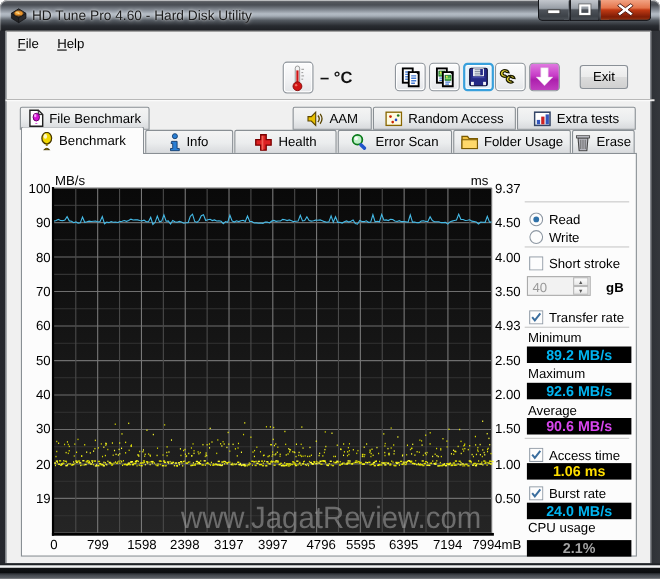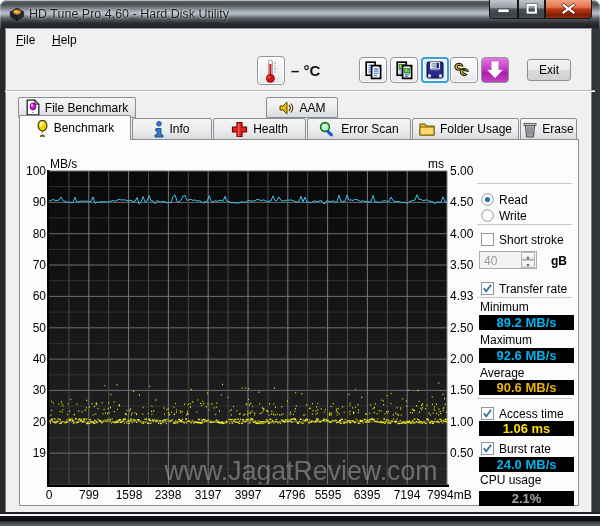--- a/index.html
+++ b/index.html
@@ -181,20 +181,39 @@
         <path d="M5.6 13.8 q1.4 -1.7 2.8 0 z" fill="#d414d4"></path>
       </svg>
       <span>File Benchmark</span>
     </div>
     <div class="tab" style="left:266px;top:97px;width:72px;height:21px">
       <svg width="16" height="16" viewBox="0 0 16 16">
         <path d="M2 6 h3 l4 -4 v12 l-4 -4 h-3 z" fill="#e8c000" stroke="#5a4500" stroke-width="1"></path>
         <path d="M11 5 q2.5 3 0 6 M13 3.5 q3.5 4.5 0 9" stroke="#5a4500" stroke-width="1.2" fill="none"></path>
       </svg>
       <span>AAM</span>
+    </div>
+    <div class="tab" style="left:339px;top:97px;width:130px;height:21px">
+      <svg width="16" height="16" viewBox="0 0 16 16">
+        <rect x="1" y="2" width="14" height="12" fill="#fffbe0" stroke="#886600" stroke-width="1.2"></rect>
+        <circle cx="5" cy="6" r="1.2" fill="#cc2200"></circle>
+        <circle cx="10" cy="9" r="1.2" fill="#2244cc"></circle>
+        <circle cx="7" cy="11" r="1.2" fill="#cc2200"></circle>
+        <circle cx="12" cy="5" r="1.2" fill="#227722"></circle>
+      </svg>
+      <span>Random Access</span>
+    </div>
+    <div class="tab" style="left:470px;top:97px;width:108px;height:21px">
+      <svg width="16" height="16" viewBox="0 0 16 16">
+        <rect x="1" y="2" width="14" height="12" fill="#fff" stroke="#334466" stroke-width="1.4"></rect>
+        <rect x="3" y="9" width="3" height="4" fill="#3355bb"></rect>
+        <rect x="7" y="6" width="3" height="7" fill="#cc2222"></rect>
+        <rect x="11" y="4" width="3" height="9" fill="#3355bb"></rect>
+      </svg>
+      <span>Extra tests</span>
     </div>
     <div class="tab act" style="left:19px;top:115px;width:112px;height:25px">
       <svg width="13" height="17" viewBox="0 0 13 17">
         <ellipse cx="6.5" cy="5.6" rx="4.4" ry="5.2" fill="#f2d800" stroke="#4a3a00" stroke-width="1.2"></ellipse>
         <ellipse cx="5.2" cy="4.0" rx="1.6" ry="2.2" fill="#fff" opacity="0.8"></ellipse>
         <rect x="5.6" y="10.6" width="1.8" height="2" fill="#8a7400"></rect>
         <path d="M4.2 16.2 q2.3 -2.8 4.6 0 z" fill="#f2d800" stroke="#4a3a00" stroke-width="1"></path>
       </svg>
       <span>Benchmark</span>
     </div>
@@ -1014,41 +1033,41 @@
 <div class="al" style="right:554px;top:164px">100</div>
     <div class="al" style="right:554px;top:195px">90</div>
     <div class="al" style="right:554px;top:227px">80</div>
     <div class="al" style="right:554px;top:258px">70</div>
     <div class="al" style="right:554px;top:289px">60</div>
     <div class="al" style="right:554px;top:321px">50</div>
     <div class="al" style="right:554px;top:352px">40</div>
     <div class="al" style="right:554px;top:383px">30</div>
     <div class="al" style="right:554px;top:415px">20</div>
     <div class="al" style="right:554px;top:446px">19</div>
-    <div class="alr" style="left:450px;top:164px">5.00</div>
+    <div class="alr" style="left:450px;top:164px">9.37</div>
     <div class="alr" style="left:450px;top:195px">4.50</div>
     <div class="alr" style="left:450px;top:227px">4.00</div>
     <div class="alr" style="left:450px;top:258px">3.50</div>
     <div class="alr" style="left:450px;top:289px">4.93</div>
     <div class="alr" style="left:450px;top:321px">2.50</div>
     <div class="alr" style="left:450px;top:352px">2.00</div>
     <div class="alr" style="left:450px;top:383px">1.50</div>
     <div class="alr" style="left:450px;top:415px">1.00</div>
     <div class="alr" style="left:450px;top:446px">0.50</div>
     <div class="alx" style="left:29px;top:488px;width:40px">0</div>
     <div class="alx" style="left:69px;top:488px;width:40px">799</div>
     <div class="alx" style="left:109px;top:488px;width:40px">1598</div>
     <div class="alx" style="left:148px;top:488px;width:40px">2398</div>
     <div class="alx" style="left:188px;top:488px;width:40px">3197</div>
     <div class="alx" style="left:228px;top:488px;width:40px">3997</div>
     <div class="alx" style="left:272px;top:488px;width:40px">4796</div>
     <div class="alx" style="left:308px;top:488px;width:40px">5595</div>
     <div class="alx" style="left:347px;top:488px;width:40px">6395</div>
     <div class="alx" style="left:387px;top:488px;width:40px">7194</div>
-    <div class="alx" style="left:427px;top:488px;width:60px;text-align:left">7994mB</div>
+    <div class="alx" style="left:414px;top:488px;width:60px;text-align:right">7994mB</div>
 
 <div class="sep" style="top:183px"></div>
 <div class="ritem" style="top:193px">
       <svg width="13" height="13" viewBox="0 0 13 13" class="cbs">
         <circle cx="6.5" cy="6.5" r="5.8" fill="#fdfdfd" stroke="#8e98a3"></circle>
         <circle cx="6.5" cy="6.5" r="2.6" fill="#2f71a8"></circle>
       </svg>
       <span>Read</span>
     </div>
 <div class="ritem" style="top:209px">
@@ -1078,21 +1097,21 @@
         <path d="M2.8 6.2 L5.2 9.2 L10.2 2.8" stroke="#3b6e9e" stroke-width="1.8" fill="none"></path>
       </svg>
       <span>Transfer rate</span>
     </div>
 <div class="sep" style="top:297px"></div>
 <div class="rlabel" style="left:480px;top:300px">Minimum</div>
 <div class="vbox" style="top:315px"><span style="color:#00b4f0">89.2 MB/s</span></div>
 <div class="rlabel" style="left:480px;top:333px">Maximum</div>
 <div class="vbox" style="top:348px"><span style="color:#00b4f0">92.6 MB/s</span></div>
 <div class="rlabel" style="left:480px;top:366px">Average</div>
-<div class="vbox" style="top:380px"><span style="color:#eab308">90.6 MB/s</span></div>
+<div class="vbox" style="top:380px"><span style="color:#d946ef">90.6 MB/s</span></div>
 <div class="sep" style="top:398px"></div>
 <div class="ritem" style="top:407px">
       <svg width="13" height="13" viewBox="0 0 13 13" class="cbs">
         <rect x="0.5" y="0.5" width="12" height="12" fill="#fdfdfd" stroke="#8e98a3"></rect>
         <path d="M2.8 6.2 L5.2 9.2 L10.2 2.8" stroke="#3b6e9e" stroke-width="1.8" fill="none"></path>
       </svg>
       <span>Access time</span>
     </div>
 <div class="vbox" style="top:421px"><span style="color:#ffdf00">1.06 ms</span></div>
 <div class="ritem" style="top:442px">

